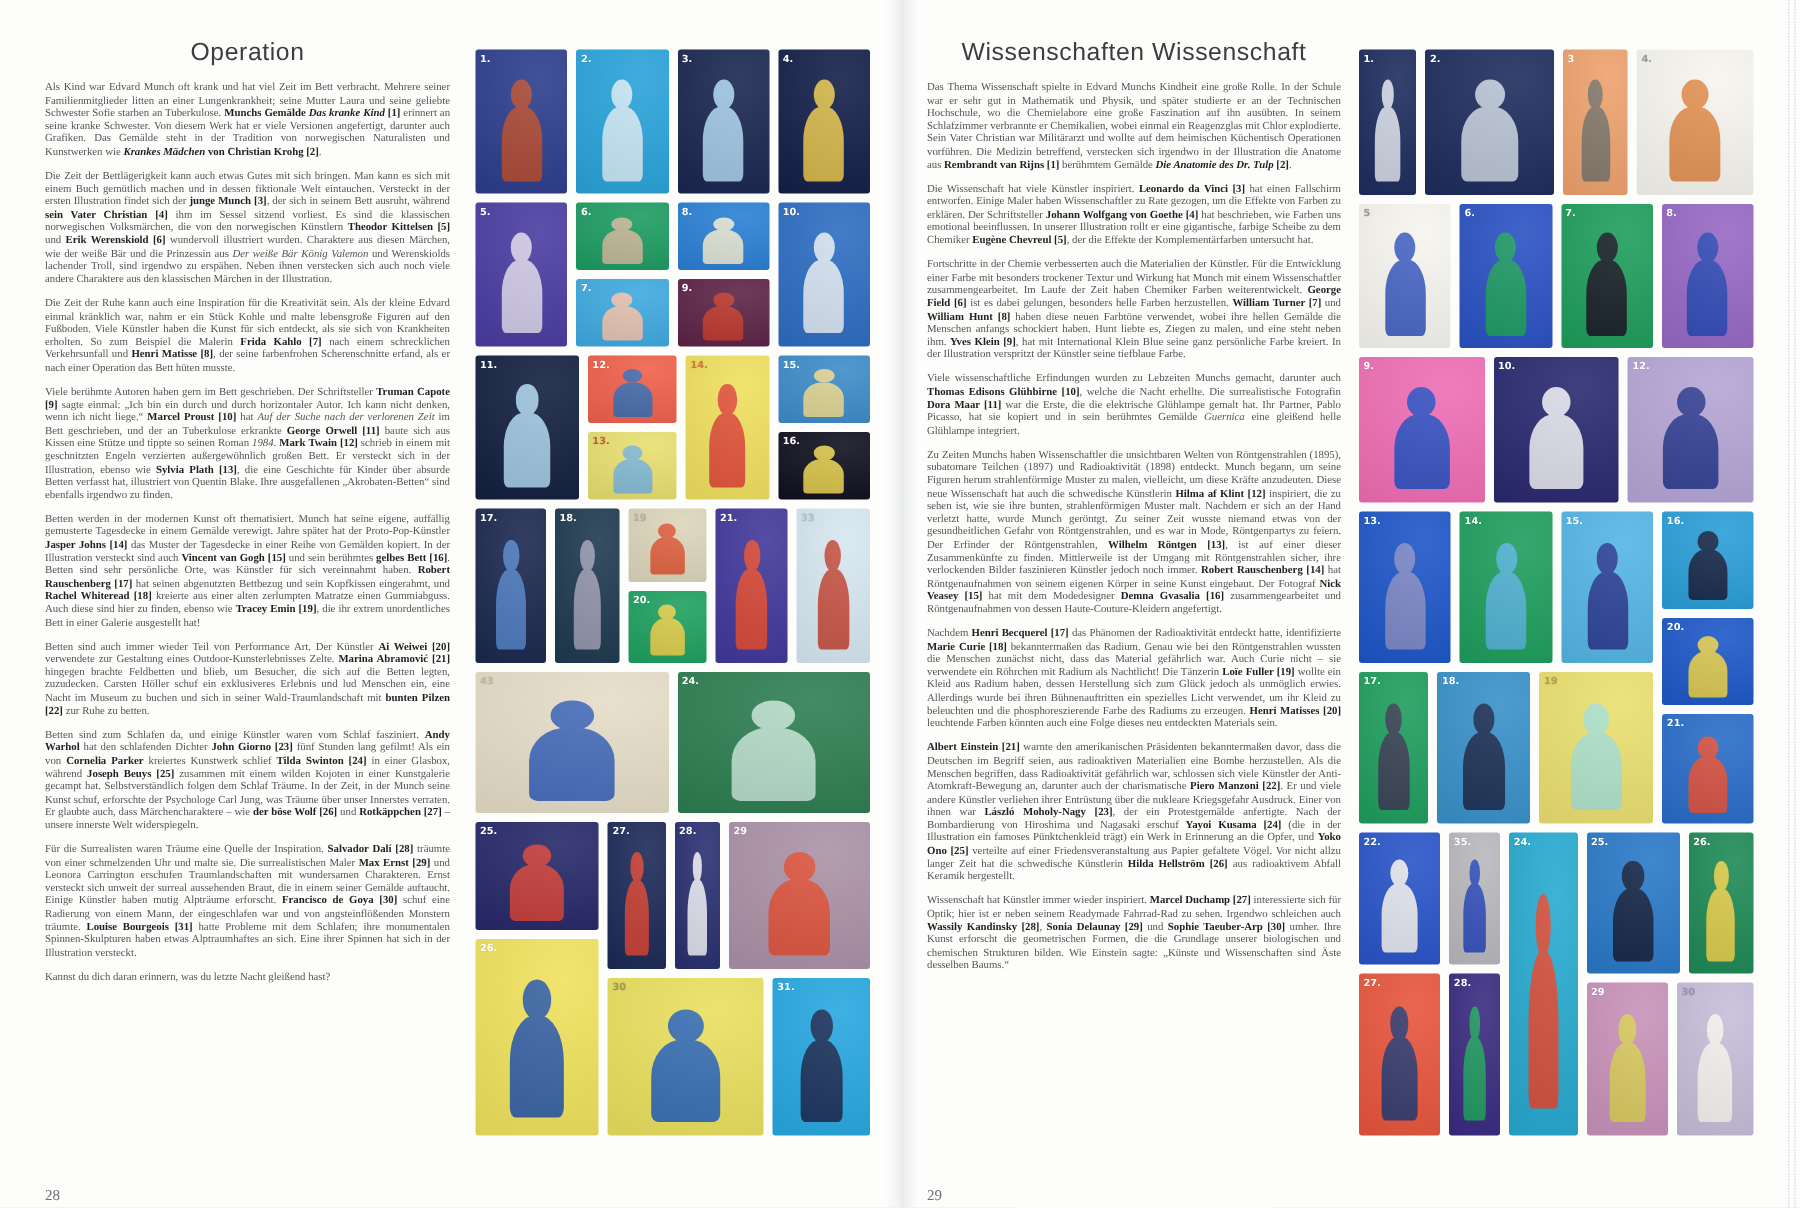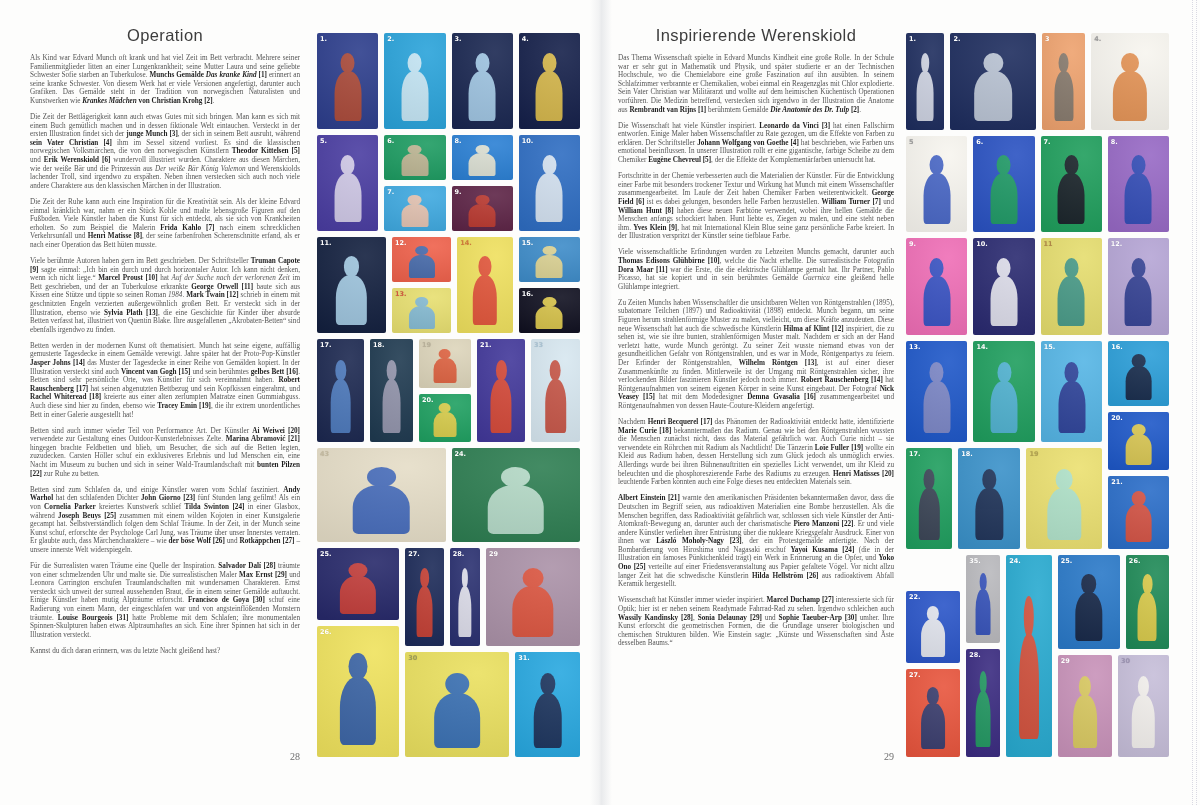--- a/index.html
+++ b/index.html
@@ -17,21 +17,21 @@
            font-size:16.5px;letter-spacing:.4px;color:#3d3d3d;}
   .page-left h1.title{left:30px;width:270px;}
   .page-right h1.title{left:18px;width:276px;}
 
   .text-col{position:absolute;top:54px;text-align:justify;
             font-size:7.2px;line-height:8.6px;color:#545454;}
   .page-left .text-col{left:30px;width:270px;}
   .page-right .text-col{left:18px;width:276px;}
   .text-col p{margin:0 0 7.5px 0;}
   .text-col b{color:#1f1f1f;}
-  .pagenum{position:absolute;top:751px;font-size:10px;color:#6e6e6e;text-align:right;}
+  .pagenum{position:absolute;top:792px;font-size:10px;color:#6e6e6e;text-align:left;}
   .page-left .pagenum{left:30px;width:270px;}
   .page-right .pagenum{left:18px;width:276px;}
 
   .grid{position:absolute;top:33px;width:263px;height:724px;display:flex;flex-direction:column;gap:6px;}
   .page-left .grid{left:317px;}
   .page-right .grid{left:306px;}
   .grow{display:flex;gap:6px;min-height:0;}
   .gcol{display:flex;flex-direction:column;gap:6px;min-width:0;}
   .panel{position:relative;overflow:hidden;border-radius:2px;background:var(--bg,#334);}
   .panel .num{position:absolute;top:2px;left:3px;z-index:2;
@@ -216,21 +216,21 @@
                 <div class="fig"></div>
               </div>
             </div>
           </div>
         </div>
       </div>
     <div class="pagenum">28</div>
   </div>
 
   <div class="page page-right">
-    <h1 class="title">Inspirierende Werenskiold</h1>
+    <h1 class="title">Wissenschaften Wissenschaft</h1>
     <div class="text-col" id="text-right">
         <p>Das Thema Wissenschaft spielte in Edvard Munchs Kindheit eine große Rolle. In der Schule war er sehr gut in Mathematik und Physik, und später studierte er an der Technischen Hochschule, wo die Chemielabore eine große Faszination auf ihn ausübten. In seinem Schlafzimmer verbrannte er Chemikalien, wobei einmal ein Reagenzglas mit Chlor explodierte. Sein Vater Christian war Militärarzt und wollte auf dem heimischen Küchentisch Operationen vorführen. Die Medizin betreffend, verstecken sich irgendwo in der Illustration die Anatome aus <b>Rembrandt van Rijns [1]</b> berühmtem Gemälde <b><i>Die Anatomie des Dr. Tulp</i></b> <b>[2]</b>.</p>
         <p>Die Wissenschaft hat viele Künstler inspiriert. <b>Leonardo da Vinci [3]</b> hat einen Fallschirm entworfen. Einige Maler haben Wissenschaftler zu Rate gezogen, um die Effekte von Farben zu erklären. Der Schriftsteller <b>Johann Wolfgang von Goethe [4]</b> hat beschrieben, wie Farben uns emotional beeinflussen. In unserer Illustration rollt er eine gigantische, farbige Scheibe zu dem Chemiker <b>Eugène Chevreul [5]</b>, der die Effekte der Komplementärfarben untersucht hat.</p>
         <p>Fortschritte in der Chemie verbesserten auch die Materialien der Künstler. Für die Entwicklung einer Farbe mit besonders trockener Textur und Wirkung hat Munch mit einem Wissenschaftler zusammengearbeitet. Im Laufe der Zeit haben Chemiker Farben weiterentwickelt. <b>George Field [6]</b> ist es dabei gelungen, besonders helle Farben herzustellen. <b>William Turner [7]</b> und <b>William Hunt [8]</b> haben diese neuen Farbtöne verwendet, wobei ihre hellen Gemälde die Menschen anfangs schockiert haben. Hunt liebte es, Ziegen zu malen, und eine steht neben ihm. <b>Yves Klein [9]</b>, hat mit International Klein Blue seine ganz persönliche Farbe kreiert. In der Illustration verspritzt der Künstler seine tiefblaue Farbe.</p>
         <p>Viele wissenschaftliche Erfindungen wurden zu Lebzeiten Munchs gemacht, darunter auch <b>Thomas Edisons Glühbirne [10]</b>, welche die Nacht erhellte. Die surrealistische Fotografin <b>Dora Maar [11]</b> war die Erste, die die elektrische Glühlampe gemalt hat. Ihr Partner, Pablo Picasso, hat sie kopiert und in sein berühmtes Gemälde <i>Guernica</i> eine gleißend helle Glühlampe integriert.</p>
         <p>Zu Zeiten Munchs haben Wissenschaftler die unsichtbaren Welten von Röntgenstrahlen (1895), subatomare Teilchen (1897) und Radioaktivität (1898) entdeckt. Munch begann, um seine Figuren herum strahlenförmige Muster zu malen, vielleicht, um diese Kräfte anzudeuten. Diese neue Wissenschaft hat auch die schwedische Künstlerin <b>Hilma af Klint [12]</b> inspiriert, die zu sehen ist, wie sie ihre bunten, strahlenförmigen Muster malt. Nachdem er sich an der Hand verletzt hatte, wurde Munch geröntgt. Zu seiner Zeit wusste niemand etwas von der gesundheitlichen Gefahr von Röntgenstrahlen, und es war in Mode, Röntgenpartys zu feiern. Der Erfinder der Röntgenstrahlen, <b>Wilhelm Röntgen [13]</b>, ist auf einer dieser Zusammenkünfte zu finden. Mittlerweile ist der Umgang mit Röntgenstrahlen sicher, ihre verlockenden Bilder faszinieren Künstler jedoch noch immer. <b>Robert Rauschenberg [14]</b> hat Röntgenaufnahmen von seinem eigenen Körper in seine Kunst eingebaut. Der Fotograf <b>Nick Veasey [15]</b> hat mit dem Modedesigner <b>Demna Gvasalia [16]</b> zusammengearbeitet und Röntgenaufnahmen von dessen Haute-Couture-Kleidern angefertigt.</p>
         <p>Nachdem <b>Henri Becquerel [17]</b> das Phänomen der Radioaktivität entdeckt hatte, identifizierte <b>Marie Curie [18]</b> bekanntermaßen das Radium. Genau wie bei den Röntgenstrahlen wussten die Menschen zunächst nicht, dass das Material gefährlich war. Auch Curie nicht – sie verwendete ein Röhrchen mit Radium als Nachtlicht! Die Tänzerin <b>Loïe Fuller [19]</b> wollte ein Kleid aus Radium haben, dessen Herstellung sich zum Glück jedoch als unmöglich erwies. Allerdings wurde bei ihren Bühnenauftritten ein spezielles Licht verwendet, um ihr Kleid zu beleuchten und die phosphoreszierende Farbe des Radiums zu erzeugen. <b>Henri Matisses [20]</b> leuchtende Farben könnten auch eine Folge dieses neu entdeckten Materials sein.</p>
         <p><b>Albert Einstein [21]</b> warnte den amerikanischen Präsidenten bekanntermaßen davor, dass die Deutschen im Begriff seien, aus radioaktiven Materialien eine Bombe herzustellen. Als die Menschen begriffen, dass Radioaktivität gefährlich war, schlossen sich viele Künstler der Anti-Atomkraft-Bewegung an, darunter auch der charismatische <b>Piero Manzoni [22]</b>. Er und viele andere Künstler verliehen ihrer Entrüstung über die nukleare Kriegsgefahr Ausdruck. Einer von ihnen war <b>László Moholy-Nagy [23]</b>, der ein Protestgemälde anfertigte. Nach der Bombardierung von Hiroshima und Nagasaki erschuf <b>Yayoi Kusama [24]</b> (die in der Illustration ein famoses Pünktchenkleid trägt) ein Werk in Erinnerung an die Opfer, und <b>Yoko Ono [25]</b> verteilte auf einer Friedensveranstaltung aus Papier gefaltete Vögel. Vor nicht allzu langer Zeit hat die schwedische Künstlerin <b>Hilda Hellström [26]</b> aus radioaktivem Abfall Keramik hergestellt.</p>
         <p>Wissenschaft hat Künstler immer wieder inspiriert. <b>Marcel Duchamp [27]</b> interessierte sich für Optik; hier ist er neben seinem Readymade Fahrrad-Rad zu sehen. Irgendwo schleichen auch <b>Wassily Kandinsky [28]</b>, <b>Sonia Delaunay [29]</b> und <b>Sophie Taeuber-Arp [30]</b> umher. Ihre Kunst erforscht die geometrischen Formen, die die Grundlage unserer biologischen und chemischen Strukturen bilden. Wie Einstein sagte: „Künste und Wissenschaften sind Äste desselben Baums.“</p>
       </div>
@@ -273,24 +273,20 @@
         </div>
         <div class="grow" style="flex: 100 1 0%;">
           <div class="panel" style="--bg: #ef6eb6; --fg: #2a50c2; flex: 1 1 0%;">
             <span class="num">9.</span>
             <div class="fig"></div>
           </div>
           <div class="panel" style="--bg: #2a2a70; --fg: #e9e9f2; flex: 1 1 0%;">
             <span class="num">10.</span>
             <div class="fig"></div>
           </div>
-          <div class="panel" style="--bg: #e5dd6e; --fg: #3b9489; --lc: #b08848; flex: 1 1 0%;">
-            <span class="num">11</span>
-            <div class="fig"></div>
-          </div>
           <div class="panel" style="--bg: #b5a5d5; --fg: #2b3a8e; flex: 1 1 0%;">
             <span class="num">12.</span>
             <div class="fig"></div>
           </div>
         </div>
         <div class="grow" style="flex: 215 1 0%;">
           <div class="gcol" style="flex: 197 1 0%;">
             <div class="grow" style="flex: 105 1 0%;">
               <div class="panel" style="--bg: #1e57c8; --fg: #8289c4; flex: 1 1 0%;">
                 <span class="num">13.</span>
@@ -330,21 +326,21 @@
               <div class="fig"></div>
             </div>
             <div class="panel" style="--bg: #2a6dc8; --fg: #df5038; flex: 78 1 0%;">
               <span class="num">21.</span>
               <div class="fig"></div>
             </div>
           </div>
         </div>
         <div class="grow" style="flex: 209 1 0%;">
           <div class="gcol" style="flex: 56 1 0%;">
-            <div class="panel" style="--bg: #2a55c8; --fg: #efefef; flex: 87 1 0%; margin-top: 36px;">
+            <div class="panel" style="--bg: #2a55c8; --fg: #efefef; flex: 87 1 0%;">
               <span class="num">22.</span>
               <div class="fig"></div>
             </div>
             <div class="panel" style="--bg: #e8553d; --fg: #2b3a70; flex: 106 1 0%;">
               <span class="num">27.</span>
               <div class="fig"></div>
             </div>
           </div>
           <div class="gcol" style="flex: 35 1 0%;">
             <div class="panel" style="--bg: #b9b9bd; --fg: #2b4ab8; flex: 87 1 0%;">

